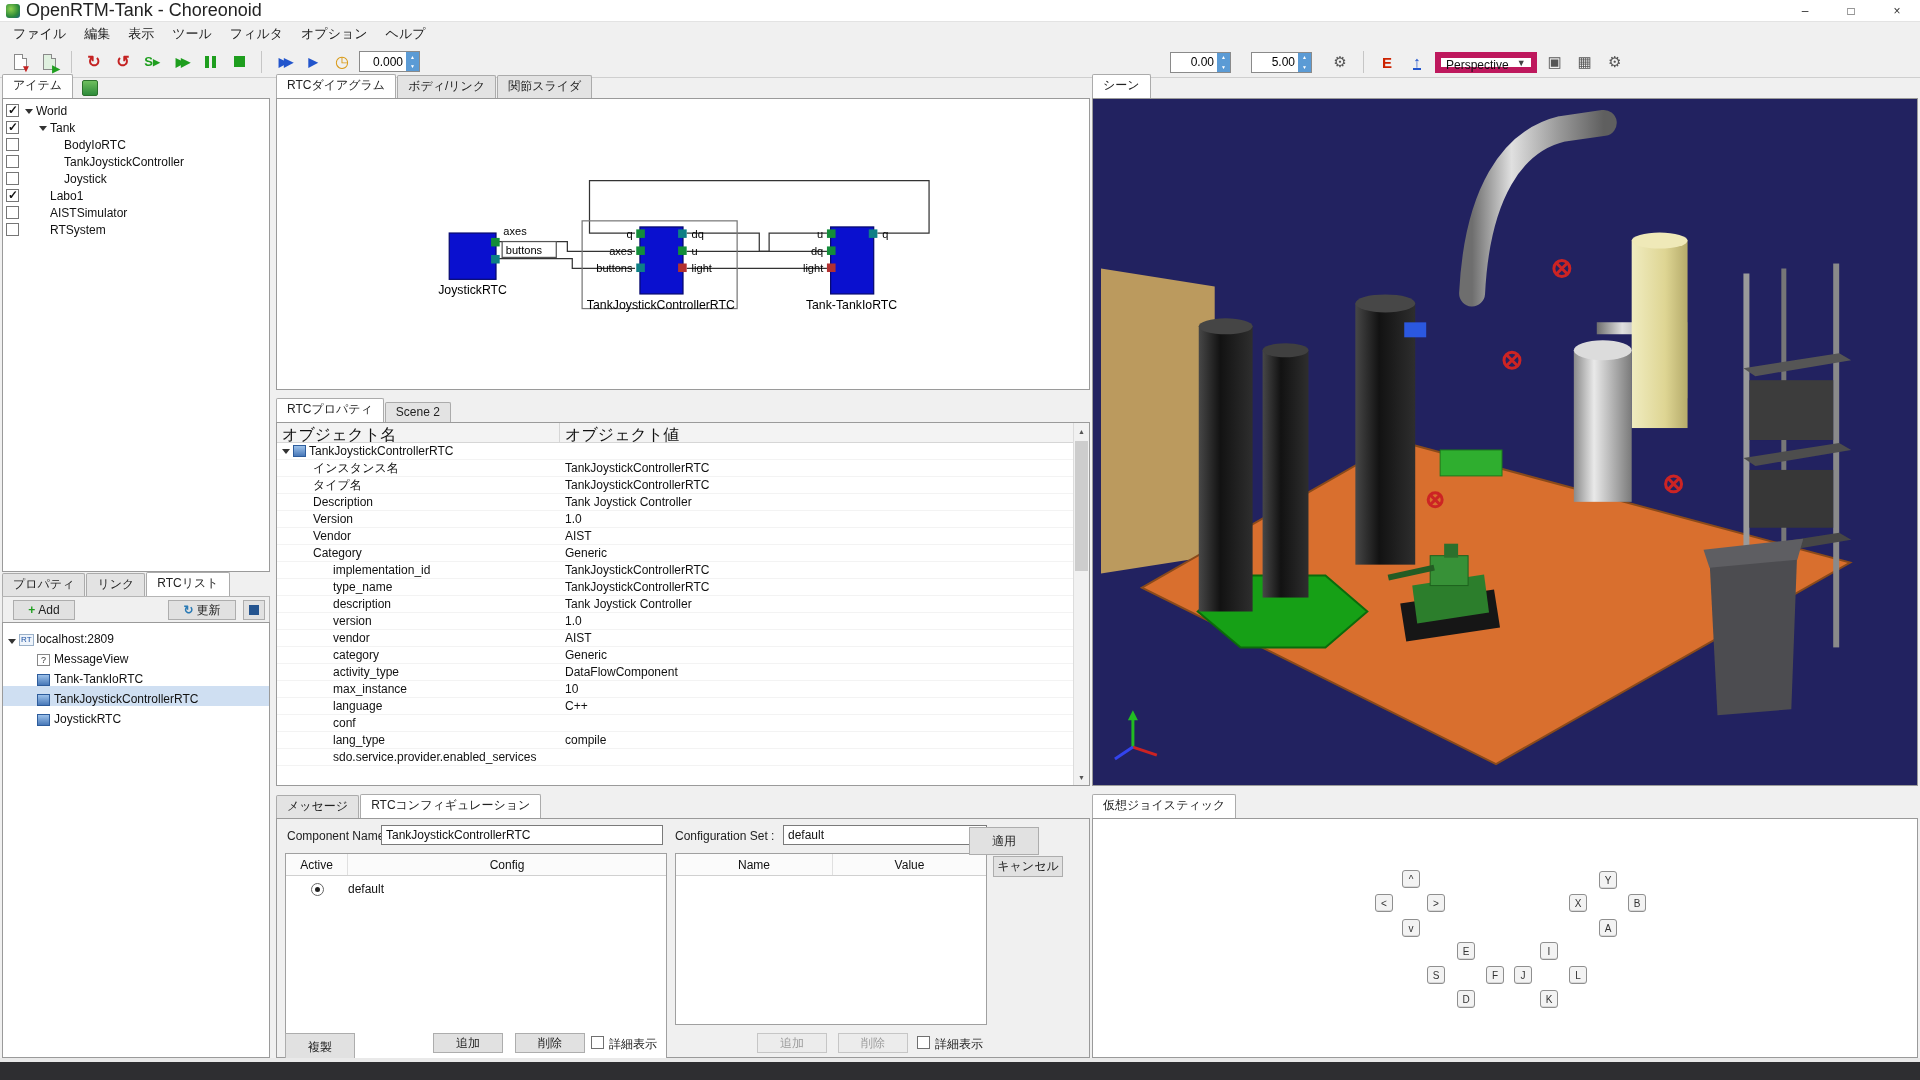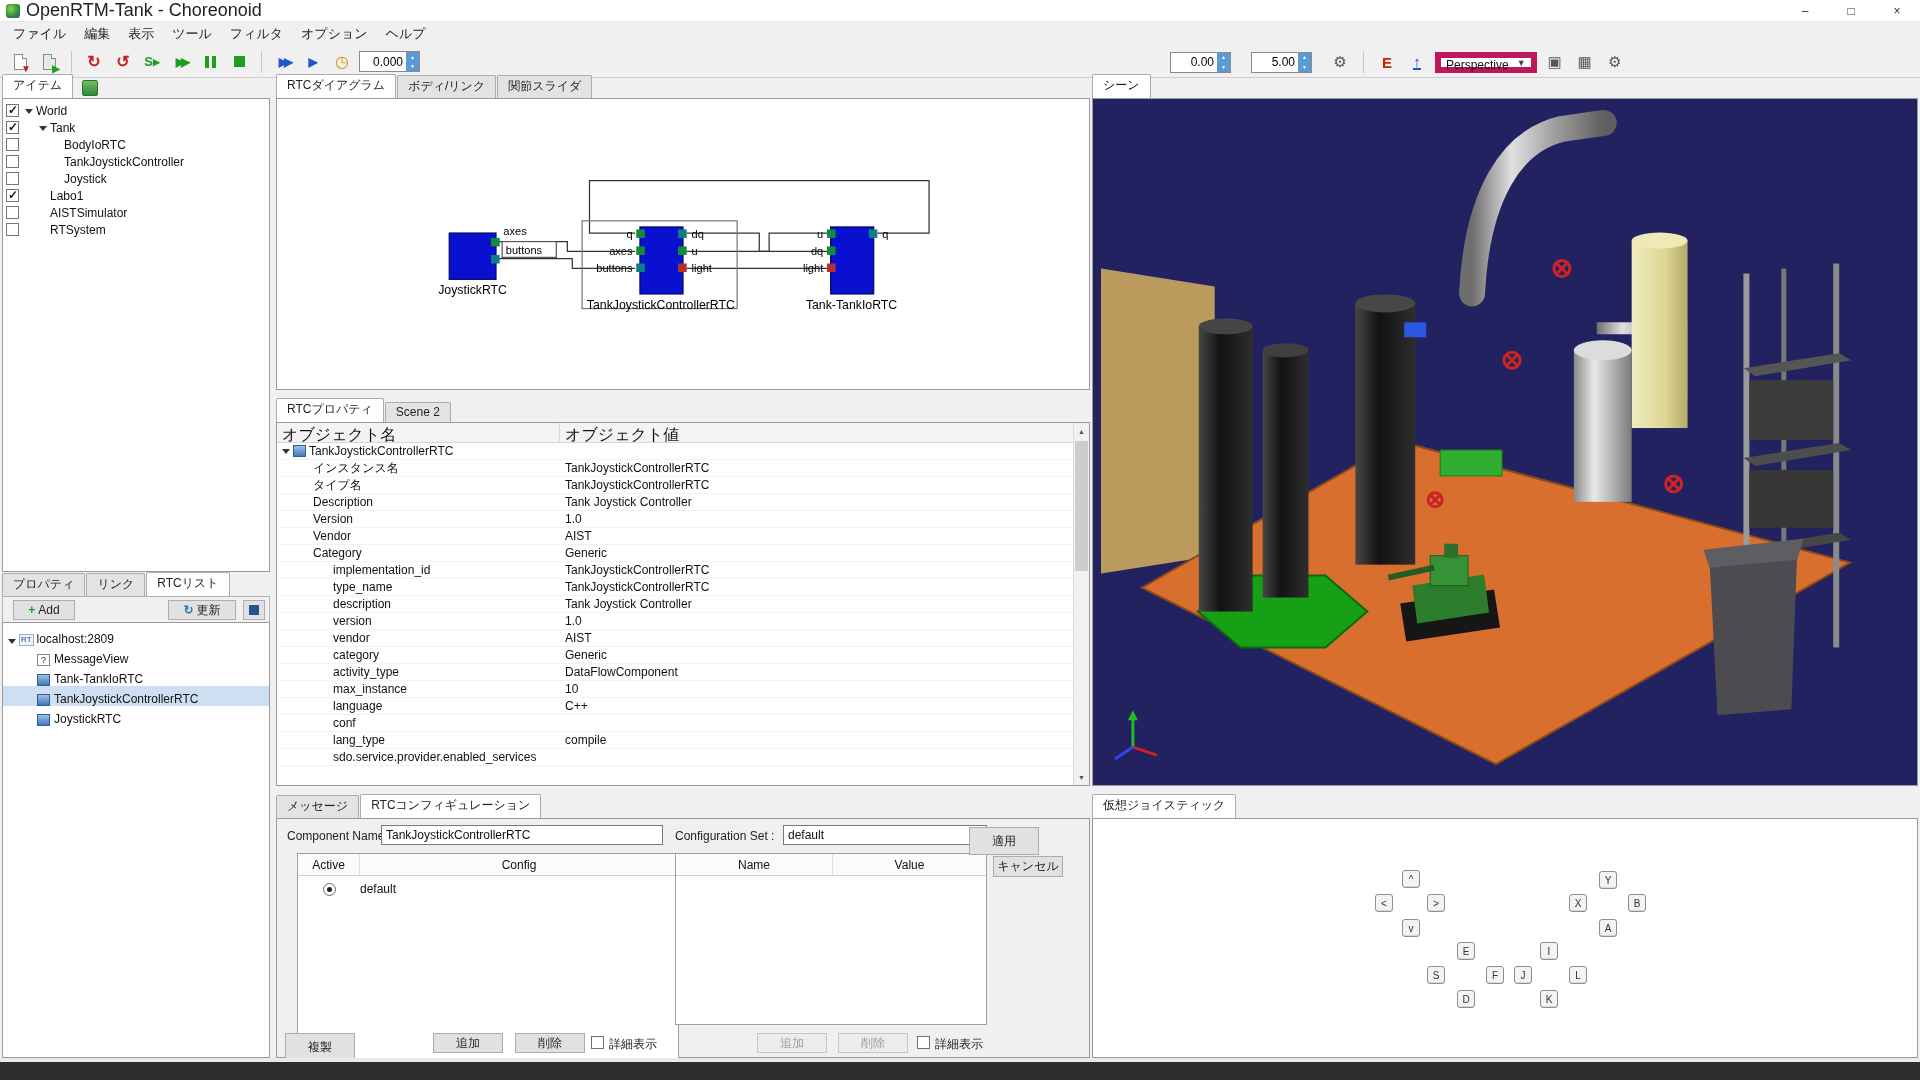--- a/index.html
+++ b/index.html
@@ -575,21 +575,21 @@
 
 <div class="tabbar" style="left:276px;top:796px">
 
 <span class="tab"><span>メッセージ</span></span>
     <span class="tab active"><span>RTCコンフィギュレーション</span></span>
   </div>
 <div class="panel" id="cfgpanel" style="left:276px;top:818px;width:814px;height:240px">
   <span class="flabel" style="left:10px;top:10px">Component Name :</span>
   <div class="field" style="left:104px;top:6px;width:282px;height:20px">TankJoystickControllerRTC</div>
 
-  <div class="ctable" style="left:20px;top:34px;width:382px;height:212px">
+  <div class="ctable" style="left:8px;top:34px;width:382px;height:212px">
     <div class="cthead">
       <div style="width:62px">Active</div>
       <div style="flex:1;border-right:none">Config</div>
     </div>
     <div class="crow">
       <span style="width:62px;display:flex;justify-content:center">
           <span class="radio on"></span>
         </span>
       <span>default</span>
     </div>

